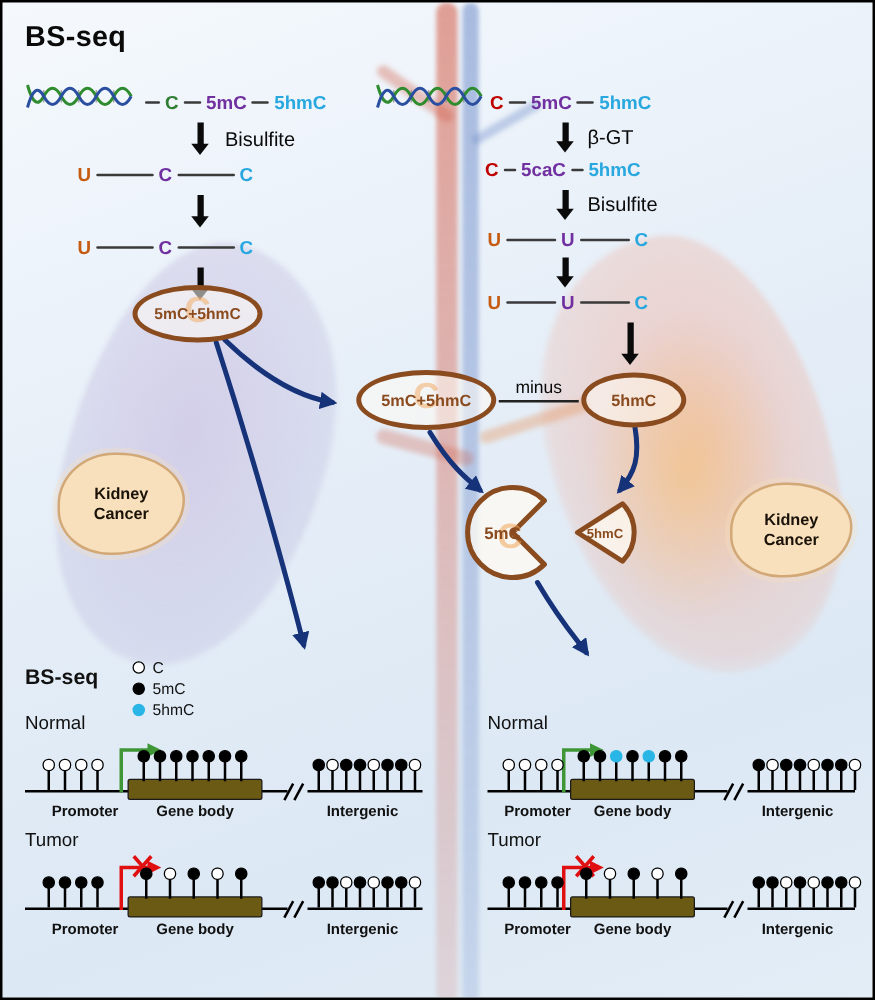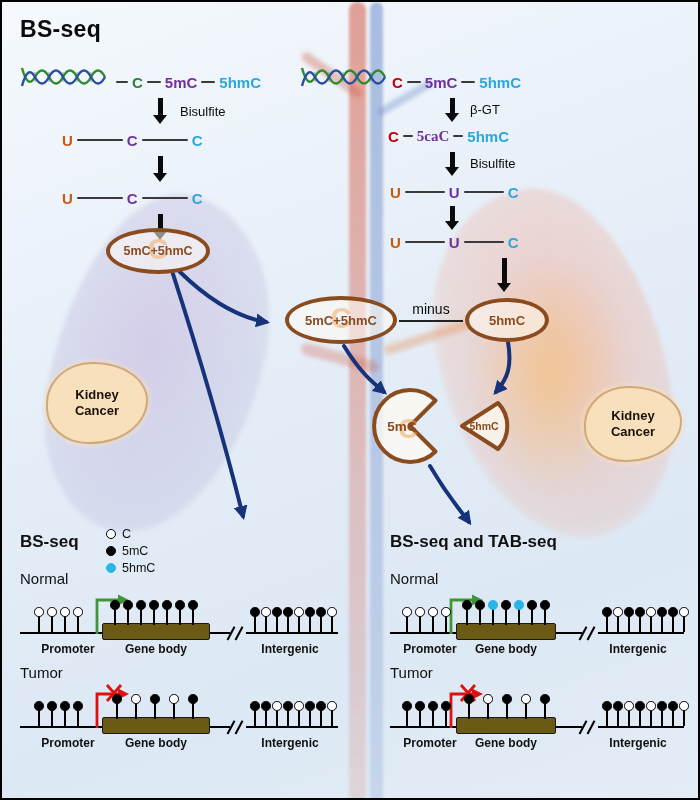--- a/index.html
+++ b/index.html
@@ -29,21 +29,21 @@
   .seq-panel{position:absolute}
   .seq-panel>*{position:absolute}
   .seq-title{font-size:23px;font-weight:700;color:#0a0a0a;letter-spacing:.3px}
   .seq-row{display:flex;align-items:center;height:20px;gap:4px}
   .lt{font-weight:700;font-size:15px;line-height:1}
   .dash{height:2.4px;background:#3a3a3a;border-radius:1px;display:inline-block}
   .darr{width:0}
   .darr::before{content:"";position:absolute;left:-2.5px;top:0;width:5px;height:calc(100% - 8px);background:#0a0a0a}
   .darr::after{content:"";position:absolute;left:-7.5px;bottom:0;width:0;height:0;
                border-left:7.5px solid transparent;border-right:7.5px solid transparent;border-top:9px solid #0a0a0a}
-  .arrow-label{font-size:13px;color:#0a0a0a;white-space:nowrap}
+  .arrow-label{font-size:16px;color:#0a0a0a;white-space:nowrap}
 
   .oval{position:absolute;border:4px solid #8a4b1f;border-radius:50%;display:flex;align-items:center;justify-content:center;
         background:rgba(255,252,244,.55);color:#8a4b1f;font-weight:700}
   .oval .wm{position:absolute;left:50%;top:50%;transform:translate(-50%,-56%);font-size:29px;font-weight:700;
         color:rgba(242,166,90,.5)}
   .oval .ov-label{position:relative;z-index:1;white-space:nowrap}
   .minus-bar{position:absolute;text-align:center;font-size:14px;color:#0a0a0a;border-bottom:2.5px solid #222;padding-bottom:3px}
 
   .cancer-blob{position:absolute;background:#f8e0bd;border:2.5px solid #d2a877;display:flex;align-items:center;justify-content:center;
         text-align:center;font-weight:700;font-size:13px;color:#1a1208;padding:6px;line-height:1.25;
@@ -157,21 +157,21 @@
       <span class="dash" style="width:14px"></span>
       <span class="lt" style="color: rgb(112, 48, 160);">5mC</span>
       <span class="dash" style="width:14px"></span>
       <span class="lt" style="color: rgb(41, 168, 224);">5hmC</span>
     </div>
     <div class="darr" style="left:152px;top:82px;height:24px"></div>
     <div class="arrow-label" style="left:170px;top:86px">β-GT</div>
     <div class="seq-row" style="left:88px;top:110px">
       <span class="lt" style="color: rgb(192, 0, 0);">C</span>
       <span class="dash" style="width:10px"></span>
-      <span class="lt" style="color: rgb(112, 48, 160); font-family: Liberation Serif, serif;">5caC</span>
+      <span class="lt" style="color: rgb(112, 48, 160);">5caC</span>
       <span class="dash" style="width:10px"></span>
       <span class="lt" style="color: rgb(41, 168, 224);">5hmC</span>
     </div>
     <div class="darr" style="left:152px;top:136px;height:24px"></div>
     <div class="arrow-label" style="left:170px;top:140px">Bisulfite</div>
     <div class="seq-row" style="left:90px;top:166px">
       <span class="lt" style="color: rgb(197, 90, 17);">U</span>
       <span class="dash" style="width:40px"></span>
       <span class="lt" style="color: rgb(112, 48, 160);">U</span>
       <span class="dash" style="width:40px"></span>
@@ -378,21 +378,20 @@
       </svg>
     </div>
     <div class="track-labels" style="top:204px">
       <span style="left:0;width:96px">Promoter</span>
       <span style="left:82px;width:108px">Gene body</span>
       <span style="left:222px;width:96px">Intergenic</span>
     </div>
   </div>
 
   <div class="panel" style="left:388px;top:530px;width:300px;height:224px">
-    <div class="sec-title" style="left:0;top:0">BS-seq and TAB-seq</div>
 
     <div class="state-label" style="left:0;top:38px">Normal</div>
     <div class="track-row" style="top:56px">
       <span class="bl" style="left:0;width:192px"></span>
       <span class="bl" style="left:208px;width:86px"></span>
       <span class="slash" style="left:192px"></span>
       <span class="slash" style="left:200px"></span>
       <div class="gene-box" style="left:66px;width:100px"></div>
       <div class="marks" style="left:12px;bottom:8px;gap:3px">
           <span class="lolli open">

